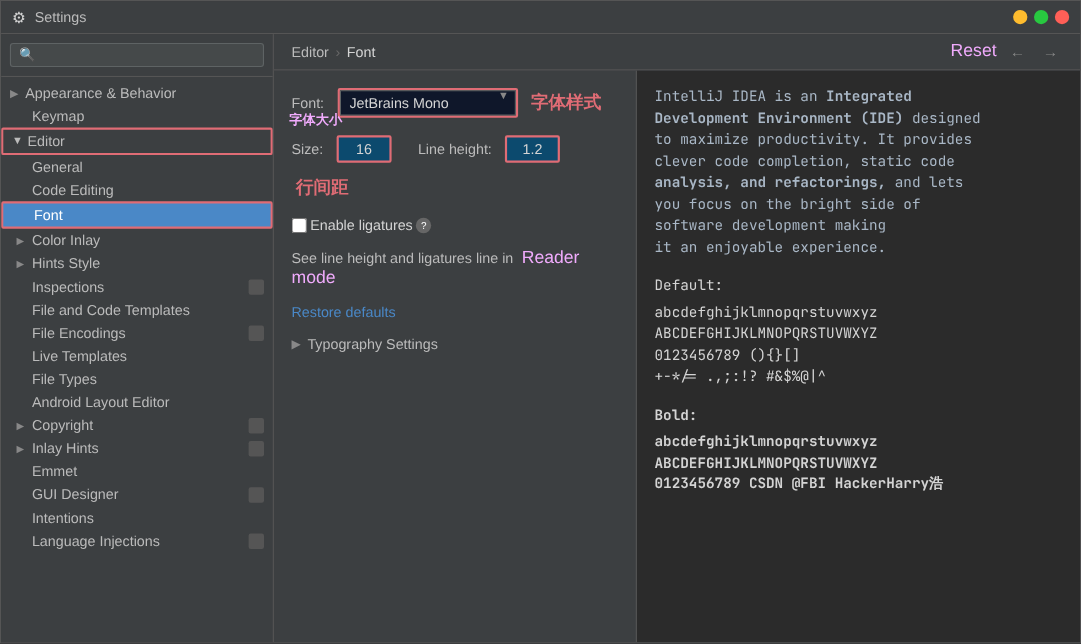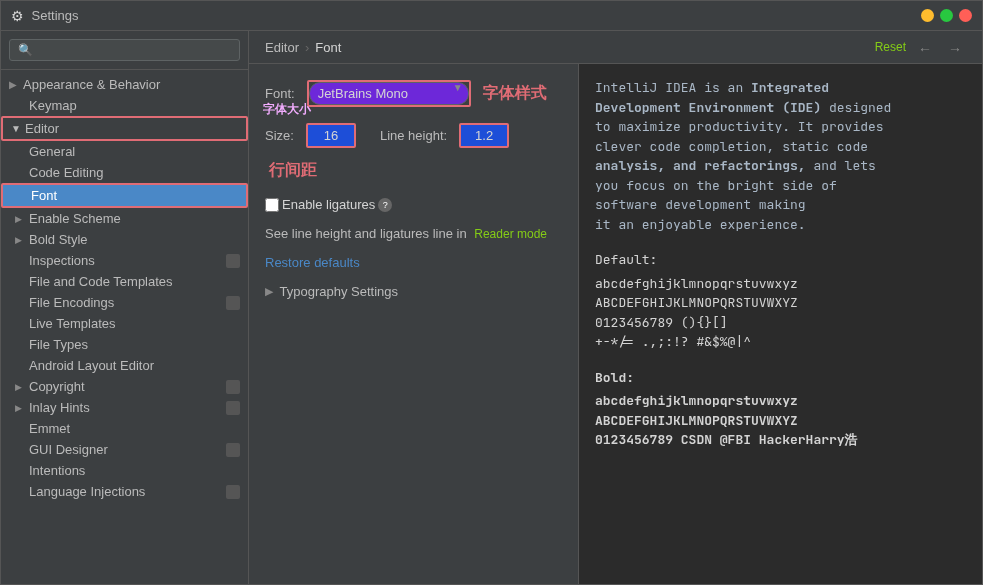--- a/index.html
+++ b/index.html
@@ -32,36 +32,36 @@
 
     
     .right-panel { flex: 1; display: flex; flex-direction: column; overflow: hidden; }
 
     
     .breadcrumb-bar { background: #3c3f41; padding: 6px 16px; display: flex; align-items: center; justify-content: space-between; border-bottom: 1px solid #555; flex-shrink: 0; }
     .breadcrumb { display: flex; align-items: center; font-size: 13px; color: #bbb; }
     .breadcrumb-sep { margin: 0 6px; color: #666; }
     .breadcrumb-current { color: #d4d4d4; font-weight: 500; }
     .breadcrumb-actions { display: flex; align-items: center; gap: 8px; }
-    .reset-link { color: #84cc16; font-size: 12px; cursor: pointer; text-decoration: none; }
+    .reset-link { color: #f0abfc; font-size: 16px; cursor: pointer; text-decoration: none; }
     .nav-btn { background: none; border: none; color: #888; cursor: pointer; font-size: 14px; padding: 2px 4px; }
 
     
     .settings-content { display: flex; flex: 1; overflow: hidden; }
 
     
     .font-panel { width: 330px; flex-shrink: 0; padding: 16px; border-right: 1px solid #555; overflow-y: auto; }
 
     .font-row { display: flex; align-items: center; gap: 12px; margin-bottom: 16px; flex-wrap: wrap; }
     .font-label { font-size: 13px; color: #bbb; }
     .font-select-wrap { position: relative; display: inline-flex; align-items: center; }
-    .font-select { background: #6d28d9; border: 1px solid #5e6364; color: #d4d4d4; padding: 3px 24px 3px 8px; font-size: 13px; border-radius: 11px; appearance: none; cursor: pointer; outline: none; min-width: 160px; }
+    .font-select { background: #0f172a; border: 1px solid #5e6364; color: #d4d4d4; padding: 3px 24px 3px 8px; font-size: 13px; border-radius: 1px; appearance: none; cursor: pointer; outline: none; min-width: 160px; }
     .font-select-arrow { position: absolute; right: 6px; pointer-events: none; color: #888; font-size: 10px; }
     .field-label { font-size: 13px; color: #bbb; }
-    .field-input { background: #1d4ed8; border: 2px solid #e06c75; color: #d4d4d4; padding: 3px 6px; font-size: 13px; width: 50px; border-radius: 2px; outline: none; text-align: center; }
+    .field-input { background: #0c4a6e; border: 2px solid #e06c75; color: #d4d4d4; padding: 3px 6px; font-size: 13px; width: 50px; border-radius: 2px; outline: none; text-align: center; }
     .field-input.line { width: 50px; }
 
     .checkbox-row { display: flex; align-items: center; gap: 3px; margin-bottom: 12px; }
     .checkbox-row input[type=checkbox] { width: 14px; height: 14px; accent-color: #4a88c7; }
     .help-icon { display: inline-flex; align-items: center; justify-content: center; width: 14px; height: 14px; background: #666; border-radius: 50%; color: #fff; font-size: 9px; cursor: pointer; }
     .restore-link { color: #4a88c7; font-size: 13px; cursor: pointer; margin-bottom: 14px; display: block; }
 
     .typography-row { display: flex; align-items: center; gap: 6px; cursor: pointer; color: #bbb; font-size: 13px; }
     .typography-arrow { color: #888; font-size: 11px; }
 
@@ -122,26 +122,26 @@
         <div class="tree-item child">
           <span>Code Editing</span>
         </div>
 
         <div class="tree-item child selected" style="border:2px solid #e06c75; border-radius:2px; background:#4a88c7;">
           <span>Font</span>
         </div>
 
         <div class="tree-item child">
           <span class="arrow" style="position:absolute; left:14px; font-size:9px; color:#888;">▶</span>
-          <span>Enable Scheme</span>
-        </div>
-
-        <div class="tree-item child">
-          <span class="arrow" style="position:absolute; left:14px; font-size:9px; color:#888;">▶</span>
-          <span>Bold Style</span>
+          <span>Color Inlay</span>
+        </div>
+
+        <div class="tree-item child">
+          <span class="arrow" style="position:absolute; left:14px; font-size:9px; color:#888;">▶</span>
+          <span>Hints Style</span>
         </div>
 
         <div class="tree-item child" style="position:relative;">
           <span>Inspections</span>
           <span class="badge"></span>
         </div>
 
         <div class="tree-item child">
           <span>File and Code Templates</span>
         </div>

